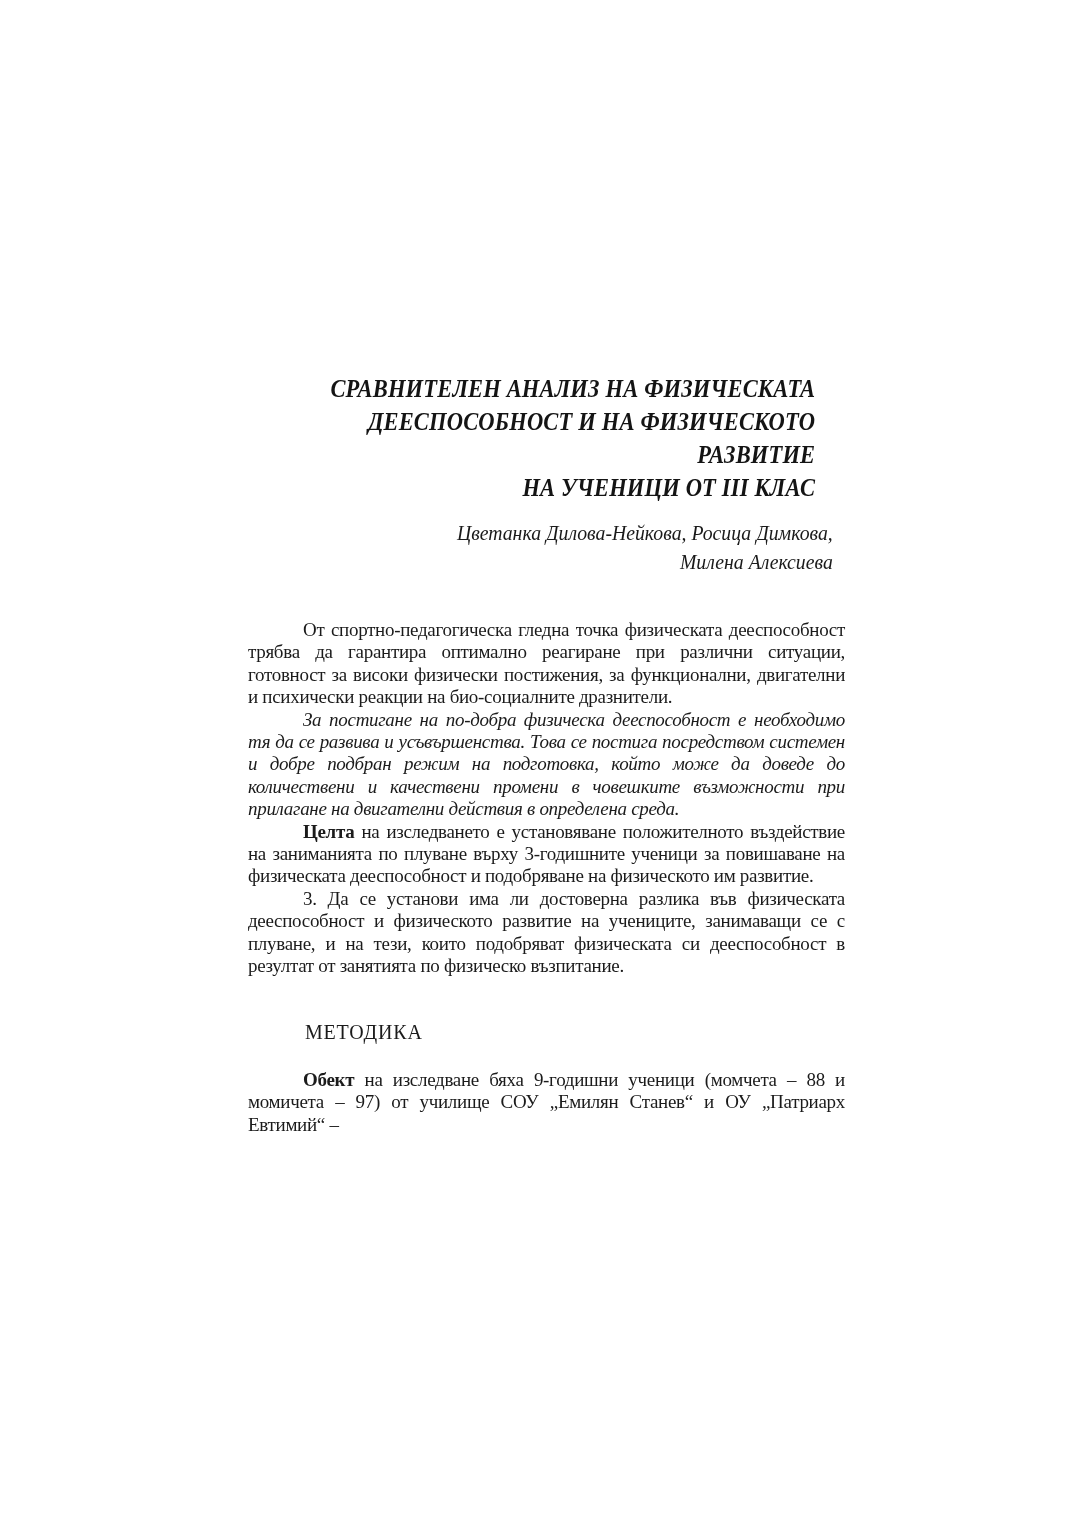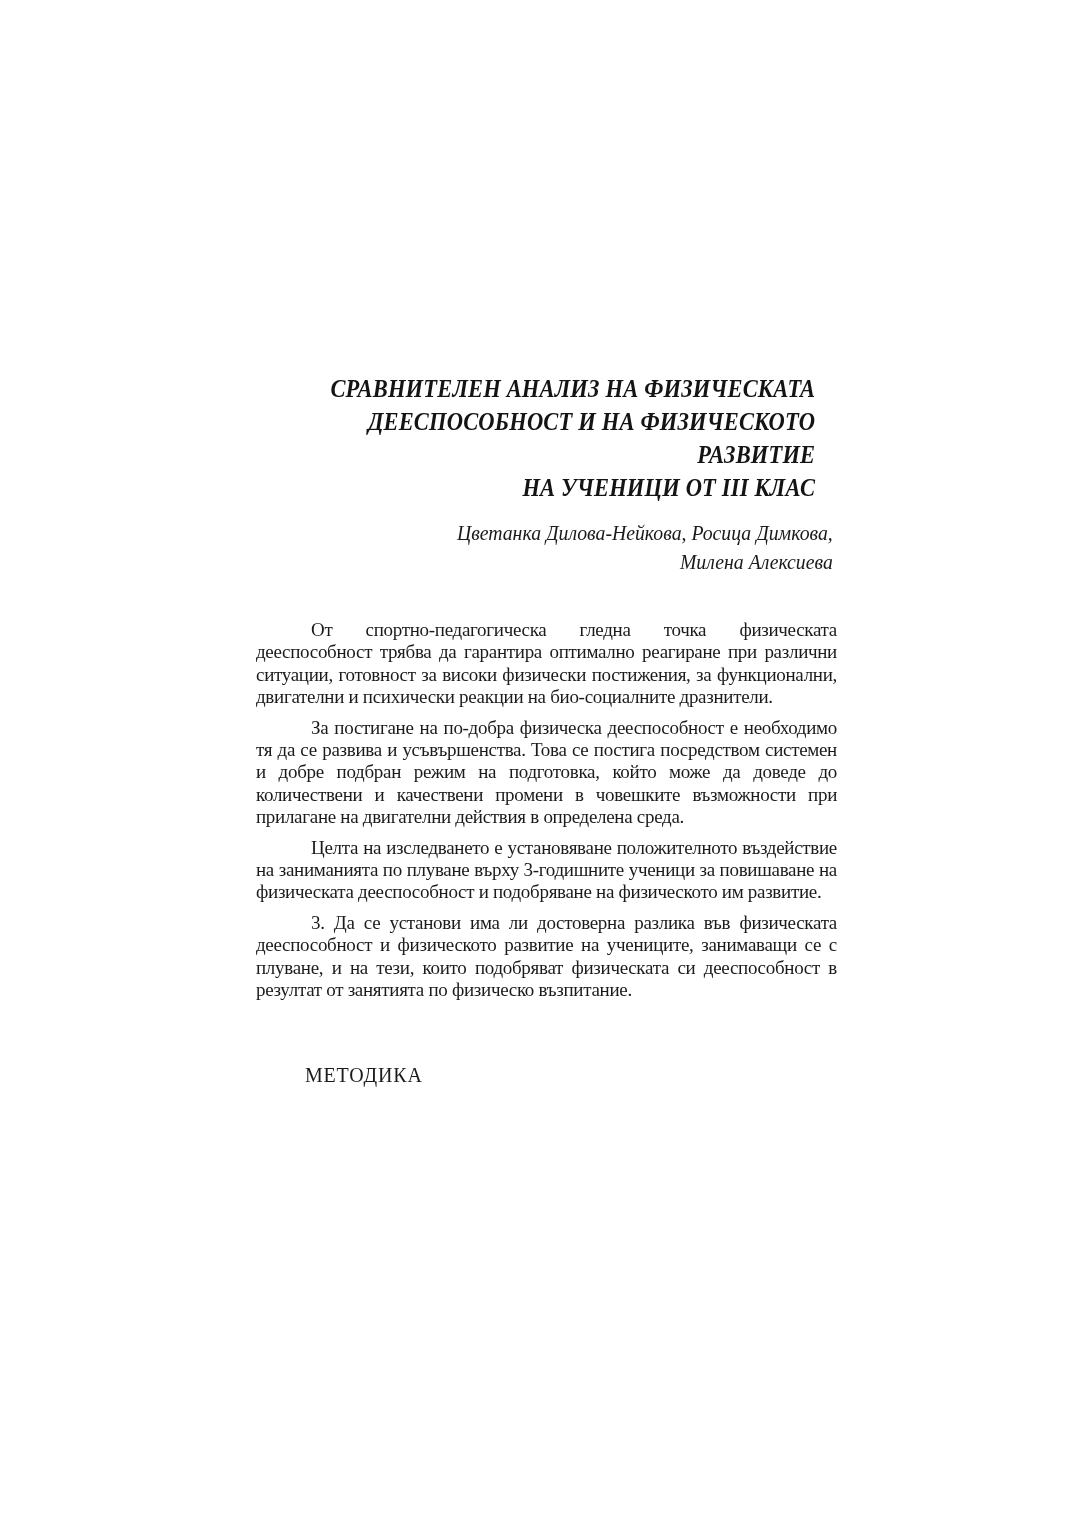--- a/index.html
+++ b/index.html
@@ -47,42 +47,43 @@
   }
   .body-block {
     margin-top: 42px;
     font-size: 19px;
     line-height: 22.4px;
     letter-spacing: -0.3px;
     text-align: justify;
     color: #1b1b1b;
   }
   .body-block p {
-    margin: 8px;
+    margin: 0;
     text-indent: 55px;
   }
   .para-em {
+    font-style: italic;
   }
   .section-heading {
-    margin: 62px 0 26px 57px;
+    margin: 43px 0 26px 57px;
     font-size: 20px;
     font-weight: normal;
     letter-spacing: 0.8px;
     color: #1b1b1b;
   }
   .page-number {
     position: absolute;
     left: 248px;
     top: 1194px;
     width: 597px;
     text-align: center;
     font-size: 20px;
     color: #222222;
   }
-  b { font-weight: normal; }
+  b { font-weight: bold; }
 </style>
 </head>
 <body>
 
 <div class="page">
   <div class="column">
 
     <header class="title-block">
       <div>СРАВНИТЕЛЕН АНАЛИЗ НА ФИЗИЧЕСКАТА</div>
       <div>ДЕЕСПОСОБНОСТ И НА ФИЗИЧЕСКОТО РАЗВИТИЕ</div>
@@ -93,17 +94,18 @@
       <div>Цветанка Дилова-Нейкова, Росица Димкова,</div>
       <div>Милена Алексиева</div>
     </div>
 
     <main class="body-block">
       <p><span>От спортно-педагогическа гледна точка физическата дееспособност трябва да гарантира оптимално реагиране при различни ситуации, готовност за високи физически постижения, за функционални, двигателни и психически реакции на био-социалните дразнители.</span></p>
       <p class="para-em"><span>За постигане на по-добра физическа дееспособност е необходимо тя да се развива и усъвършенства. Това се постига посредством системен и добре подбран режим на подготовка, който може да доведе до количествени и качествени промени в човешките възможности при прилагане на двигателни действия в определена среда.</span></p>
       <p><b>Целта</b><span> на изследването е установяване положителното въздействие на заниманията по плуване върху 3-годишните ученици за повишаване на физическата дееспособност и подобряване на физическото им развитие.</span></p>
       <p><span>3. Да се установи има ли достоверна разлика във физическата дееспособност и физическото развитие на учениците, занимаващи се с плуване, и на тези, които подобряват физическата си дееспособност в резултат от занятията по физическо възпитание.</span></p>
       <h2 class="section-heading">МЕТОДИКА</h2>
+      <p><b>Обект</b><span> на изследване бяха 9-годишни ученици (момчета – 88 и момичета – 97) от училище СОУ „Емилян Станев“ и ОУ „Патриарх Евтимий“ –</span></p>
     </main>
 
   </div>
 
 </div>
 
 </body></html>

